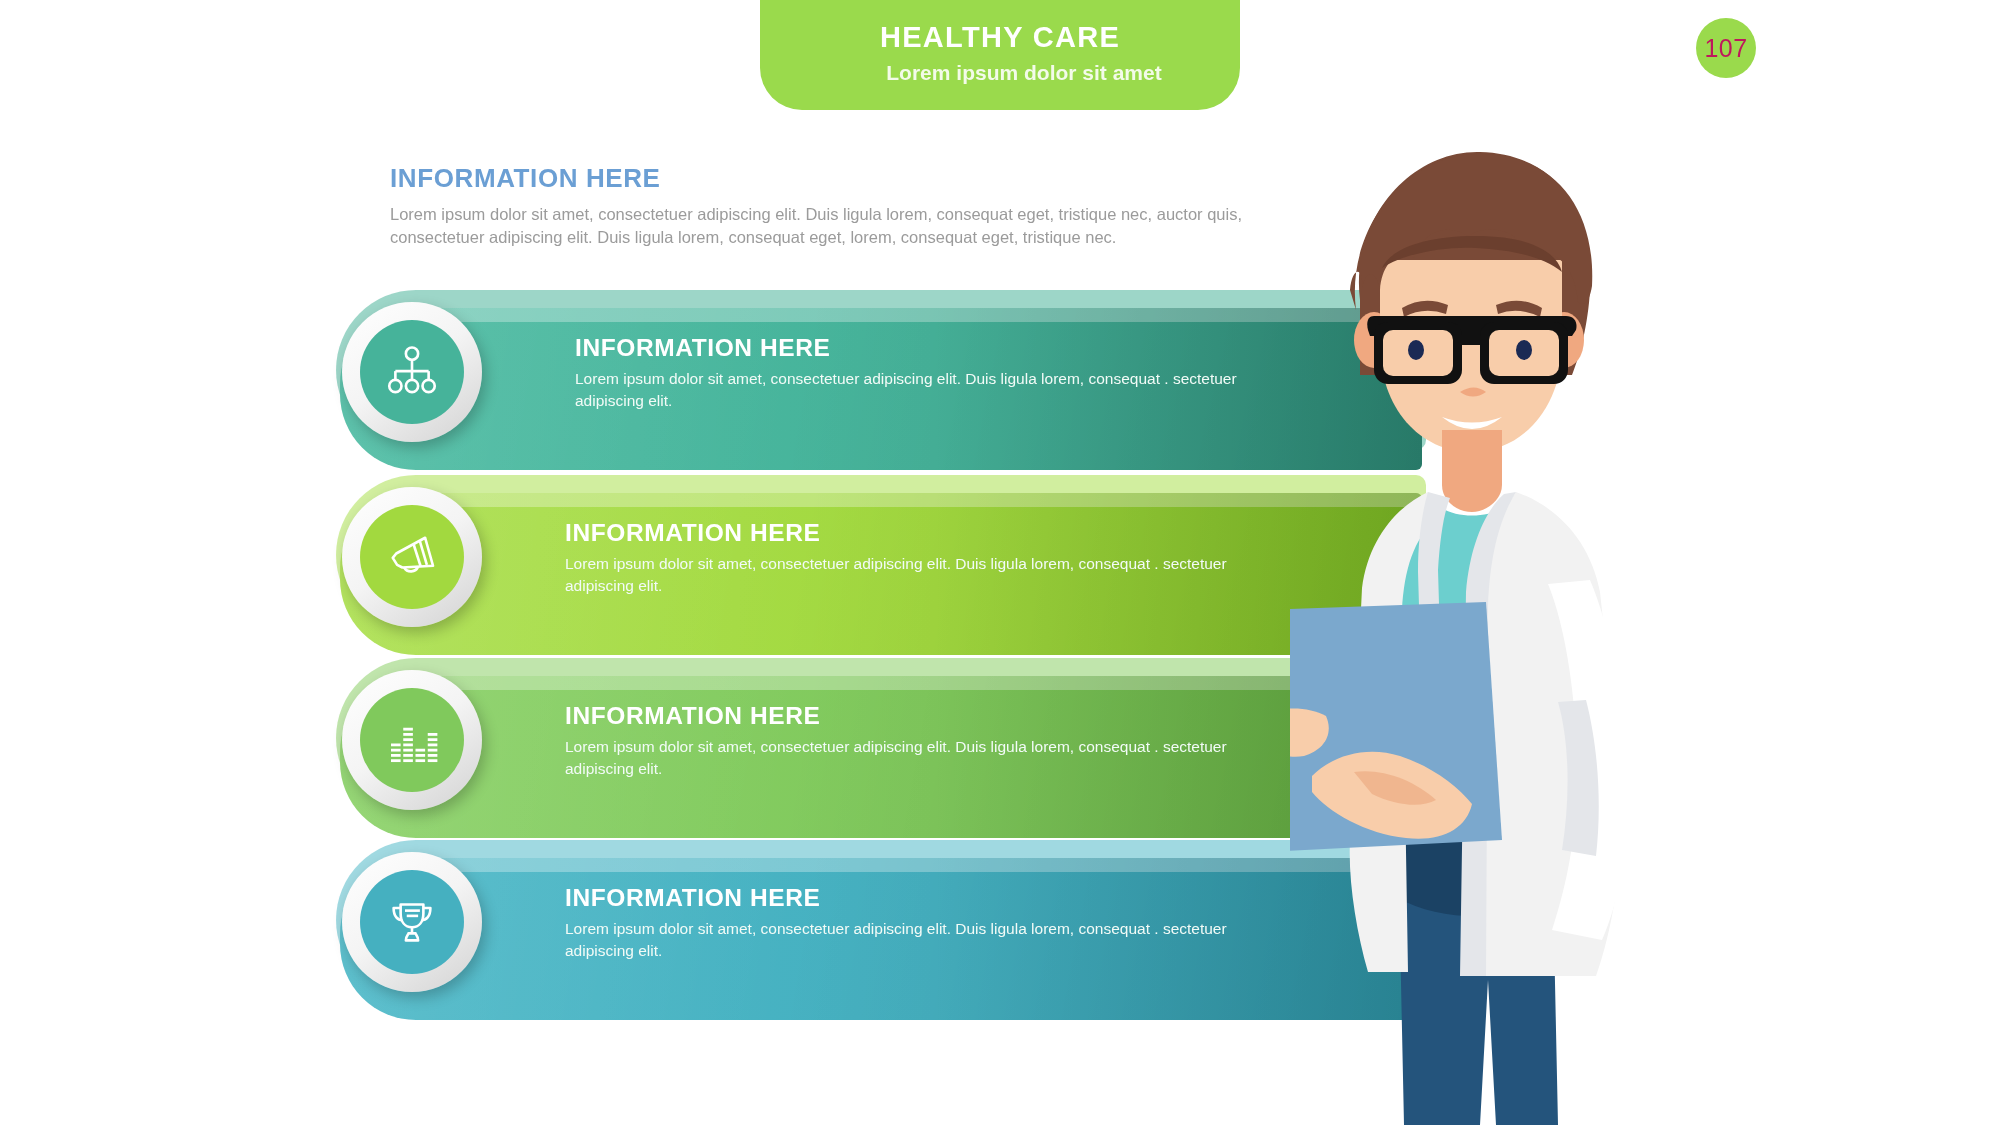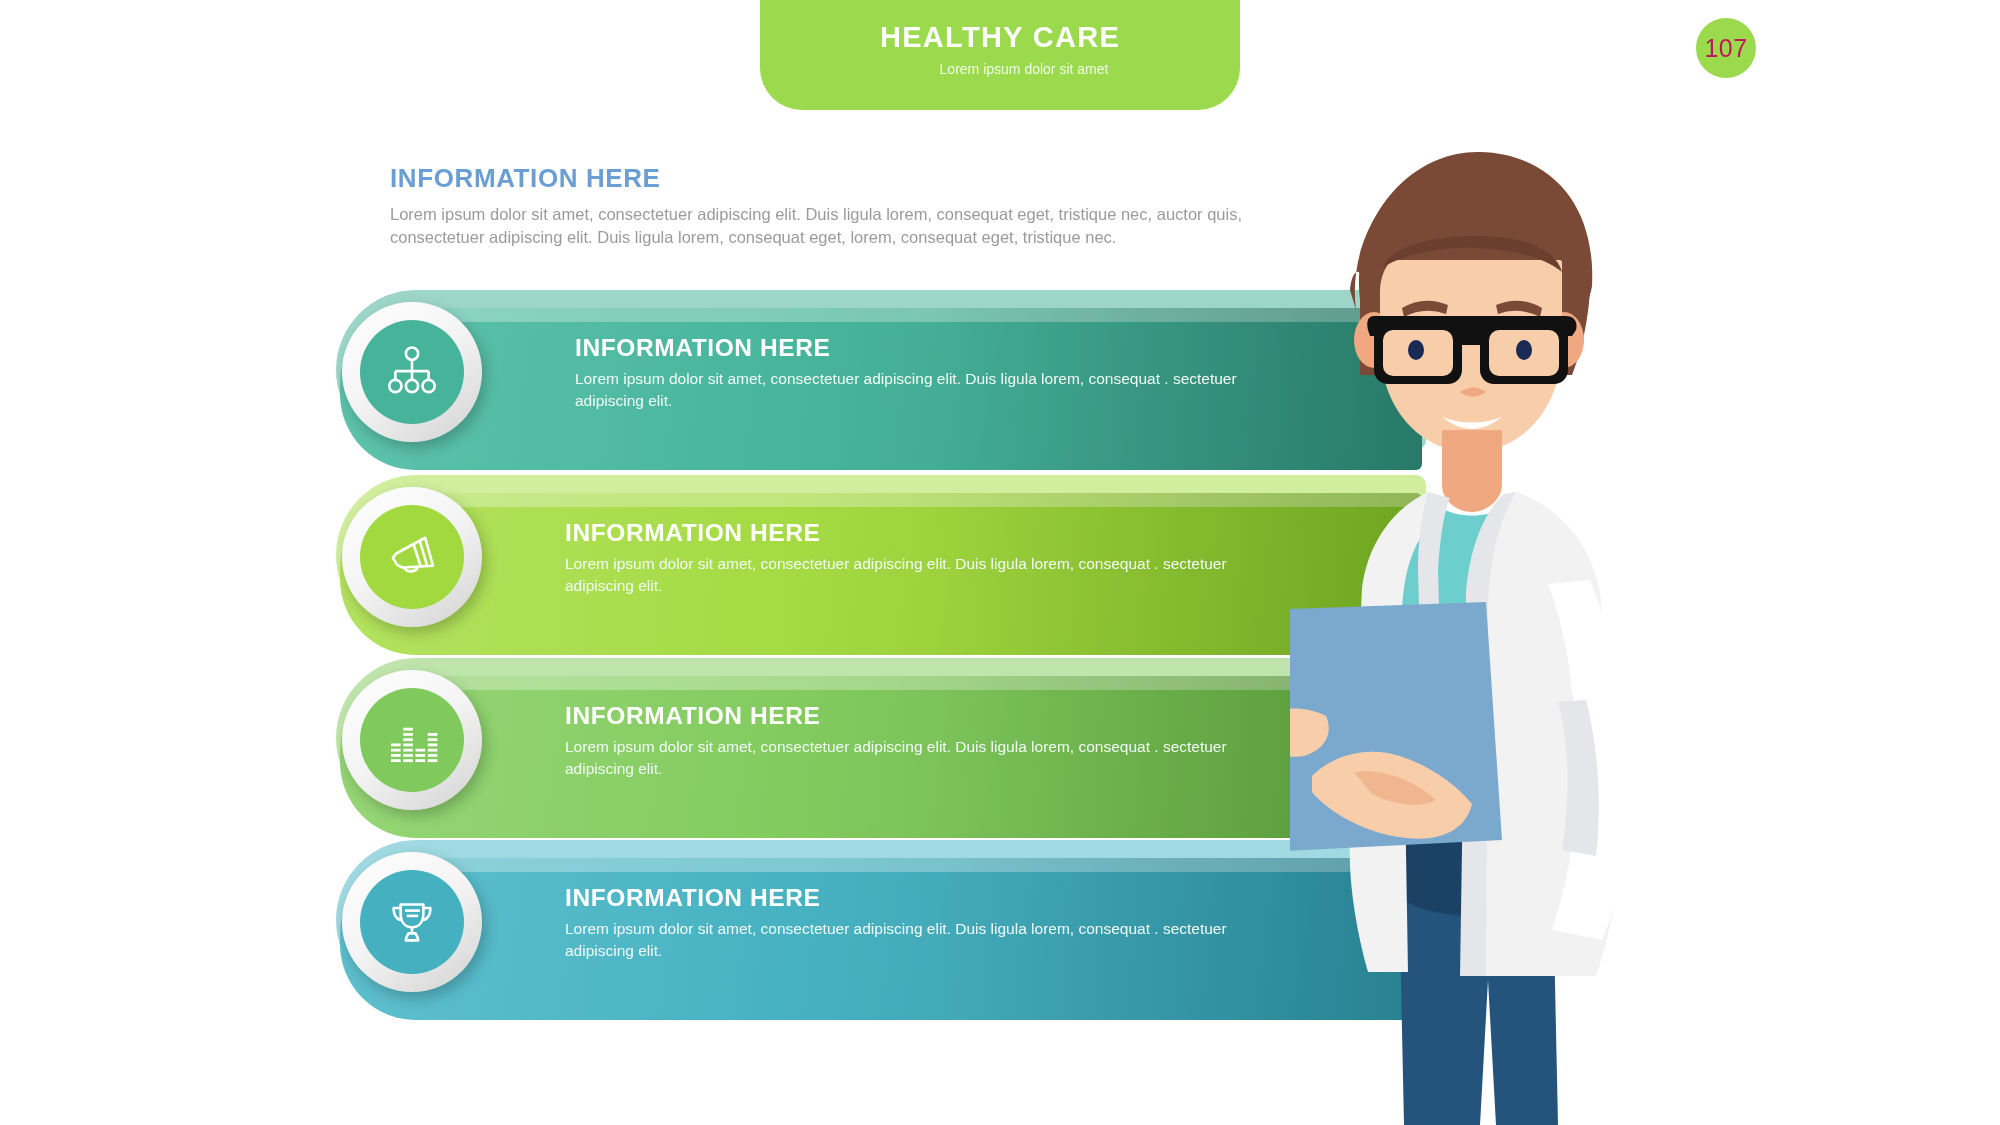--- a/index.html
+++ b/index.html
@@ -27,22 +27,22 @@
     color: #ffffff;
     padding-top: 62px;
   }
   #header-title {
     font-size: 29px;
     font-weight: bold;
     letter-spacing: 1.3px;
     line-height: 1.05;
   }
   #header-subtitle {
-    font-size: 14px;
-    font-weight: 400;
+    font-size: 21px;
+    font-weight: 700;
     margin-top: 9px;
     color: #f3fbe9;
     margin-left: 48px;
   }
 
   
   #page-badge {
     position: absolute;
     right: 24px; top: 18px;
     width: 60px; height: 60px;

